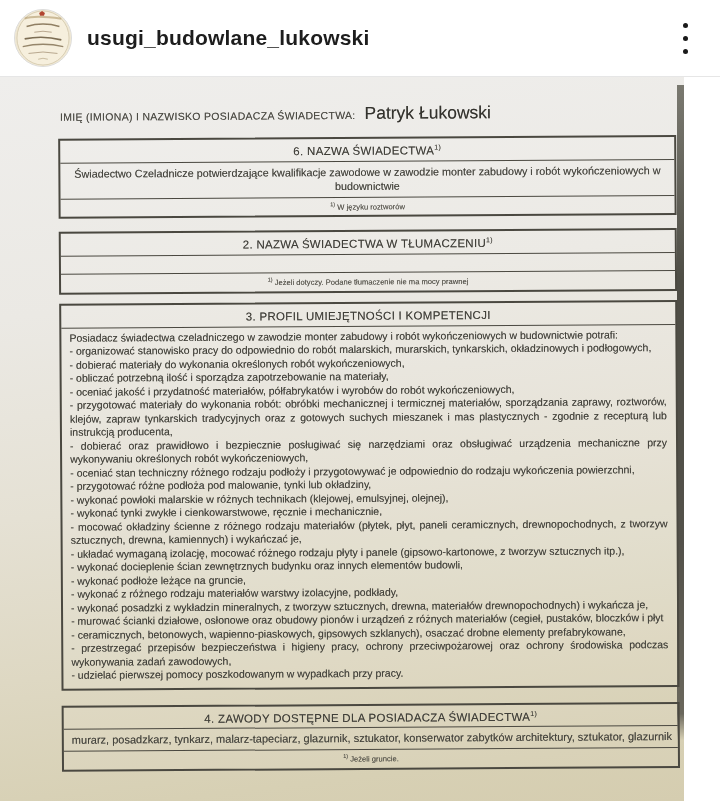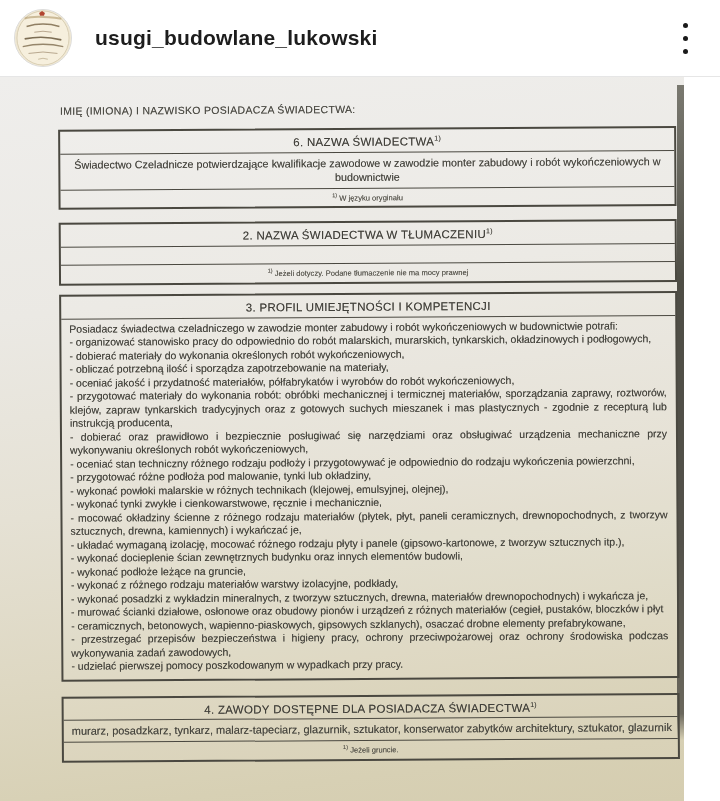--- a/index.html
+++ b/index.html
@@ -12,21 +12,20 @@
 
   
   .post-header {
     height: 77px;
     display: flex;
     align-items: center;
     padding: 0 20px 0 14px;
     background: #ffffff;
     border-bottom: 1px solid #e6e6e6;
     position: relative;
-    gap: 8px;
   }
   .avatar {
     width: 58px; height: 58px;
     border-radius: 50%;
     overflow: hidden;
     flex: 0 0 auto;
     border: 1px solid #dcdcdc;
     background: #f3ecd9;
   }
   .avatar svg { display: block; width: 100%; height: 100%; }
@@ -178,29 +177,30 @@
   </button>
 </div>
 
 <div class="post-image">
   <div class="photo-edge-shadow"></div>
 
   <div class="paper">
 
     <div class="name-row">
       <span class="name-label">IMIĘ (IMIONA) I NAZWISKO POSIADACZA ŚWIADECTWA:</span>
+      <span class="name-value">Patryk Łukowski</span>
     </div>
 
     <div class="cert-table" id="tbl-1">
       <div class="row-title">
         <span>6. NAZWA ŚWIADECTWA</span><sup>1)</sup>
       </div>
       <div class="row-content">Świadectwo Czeladnicze potwierdzające kwalifikacje zawodowe w zawodzie monter zabudowy i robót wykończeniowych w budownictwie</div>
       <div class="row-footnote">
-        <sup>1)</sup> <span>W języku oryginału</span>
+        <sup>1)</sup> <span>W języku roztworów</span>
       </div>
     </div>
 
     <div class="cert-table" id="tbl-2">
       <div class="row-title">
         <span>2. NAZWA ŚWIADECTWA W TŁUMACZENIU</span><sup>1)</sup>
       </div>
       <div class="row-content empty"></div>
       <div class="row-footnote">
         <sup>1)</sup> <span>Jeżeli dotyczy. Podane tłumaczenie nie ma mocy prawnej</span>

